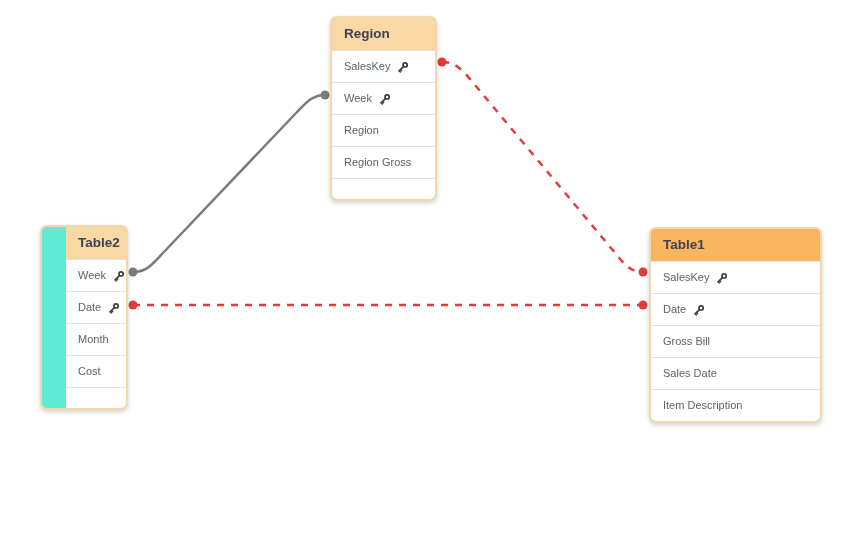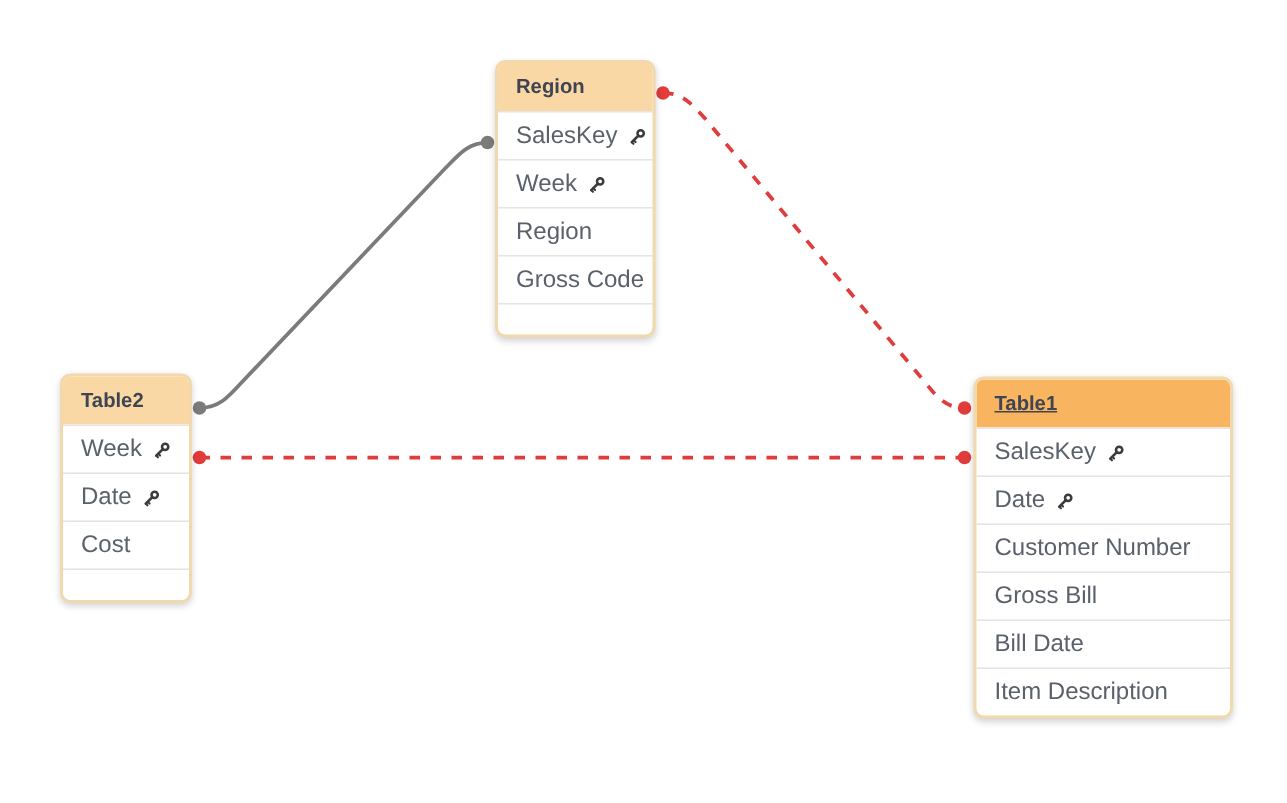--- a/index.html
+++ b/index.html
@@ -21,46 +21,45 @@
     position: absolute;
     left: 0; top: 0;
     width: 858px; height: 535px;
     z-index: 1;
     pointer-events: none;
   }
   .dm-table {
     position: absolute;
     z-index: 2;
     box-sizing: border-box;
-    background: #fef9c3;
+    background: #5eead4;
     border: 2px solid #f2d8ae;
     border-radius: 7px;
     box-shadow: 0 2px 5px rgba(0,0,0,0.18);
     overflow: hidden;
-    margin-top: 24px;
   }
   .dm-header {
     box-sizing: border-box;
     height: 32px;
     line-height: 32px;
     padding: 0 12px;
     font-size: 13.5px;
     font-weight: bold;
     color: #3e4451;
     white-space: nowrap;
     overflow: hidden;
   }
   .dm-header.peach { background: #f9d8a6; }
-  .dm-header.orange { background: #f8b45f; text-decoration: underline; }
+  .dm-header.orange { background: #f8b45f; }
   .dm-row {
     box-sizing: border-box;
     height: 32px;
     line-height: 31px;
     padding: 0 12px;
-    font-size: 16px;
+    font-size: 11px;
     color: #5b616b;
     white-space: nowrap;
     overflow: hidden;
     border-top: 1px solid #e4e4e4;
     display: flex;
     align-items: center;
     gap: 7px;
     background: #ffffff;
   }
   .dm-row:first-of-type { border-top: none; }
@@ -72,21 +71,21 @@
   }
   .fname { pointer-events: none; }
   svg.key {
     width: 12px;
     height: 12px;
     flex: 0 0 auto;
     margin-top: 1px;
   }
   
   #t-region { left: 330px; top: 16px;  width: 107px; }
-  #t-table2 { left: 40px;  top: 225px; width: 88px;  }
+  #t-table2 { left: 40px;  top: 225px; width: 88px; padding-left: 24px;  }
   #t-table1 { left: 649px; top: 227px; width: 173px; }
 </style>
 </head>
 <body>
 
 <div class="canvas">
 
   <svg class="connections" viewBox="0 0 858 535">
 
     <g>
@@ -125,21 +124,21 @@
           <circle cx="8.1" cy="3.9" r="2.1" stroke-width="1.7"></circle>
           <path d="M6.5 5.5 L2.2 9.8" stroke-width="1.7"></path>
           <path d="M3.5 8.5 L4.7 9.7" stroke-width="1.4"></path>
           <path d="M2.2 9.8 L3.3 10.9" stroke-width="1.4"></path>
         </svg>
     </div>
     <div class="dm-row">
       <span class="fname">Region</span>
     </div>
     <div class="dm-row">
-      <span class="fname">Gross Code</span>
+      <span class="fname">Region Gross</span>
     </div>
     <div class="dm-footer"></div>
   </div>
 
   <div class="dm-table" id="t-table2">
     <div class="dm-header peach">Table2</div>
     <div class="dm-row">
       <span class="fname">Week</span>
       <svg class="key" viewBox="0 0 12 12" stroke="#3b3b3b" fill="none" stroke-linecap="round">
           <circle cx="8.1" cy="3.9" r="2.1" stroke-width="1.7"></circle>
@@ -151,20 +150,23 @@
     <div class="dm-row">
       <span class="fname">Date</span>
       <svg class="key" viewBox="0 0 12 12" stroke="#3b3b3b" fill="none" stroke-linecap="round">
           <circle cx="8.1" cy="3.9" r="2.1" stroke-width="1.7"></circle>
           <path d="M6.5 5.5 L2.2 9.8" stroke-width="1.7"></path>
           <path d="M3.5 8.5 L4.7 9.7" stroke-width="1.4"></path>
           <path d="M2.2 9.8 L3.3 10.9" stroke-width="1.4"></path>
         </svg>
     </div>
     <div class="dm-row">
+      <span class="fname">Month</span>
+    </div>
+    <div class="dm-row">
       <span class="fname">Cost</span>
     </div>
     <div class="dm-footer"></div>
   </div>
 
   <div class="dm-table" id="t-table1">
     <div class="dm-header orange">Table1</div>
     <div class="dm-row">
       <span class="fname">SalesKey</span>
       <svg class="key" viewBox="0 0 12 12" stroke="#3b3b3b" fill="none" stroke-linecap="round">
@@ -177,26 +179,23 @@
     <div class="dm-row">
       <span class="fname">Date</span>
       <svg class="key" viewBox="0 0 12 12" stroke="#3b3b3b" fill="none" stroke-linecap="round">
           <circle cx="8.1" cy="3.9" r="2.1" stroke-width="1.7"></circle>
           <path d="M6.5 5.5 L2.2 9.8" stroke-width="1.7"></path>
           <path d="M3.5 8.5 L4.7 9.7" stroke-width="1.4"></path>
           <path d="M2.2 9.8 L3.3 10.9" stroke-width="1.4"></path>
         </svg>
     </div>
     <div class="dm-row">
-      <span class="fname">Customer Number</span>
-    </div>
-    <div class="dm-row">
       <span class="fname">Gross Bill</span>
     </div>
     <div class="dm-row">
-      <span class="fname">Bill Date</span>
+      <span class="fname">Sales Date</span>
     </div>
     <div class="dm-row">
       <span class="fname">Item Description</span>
     </div>
   </div>
 
 </div>
 
 </body></html>

